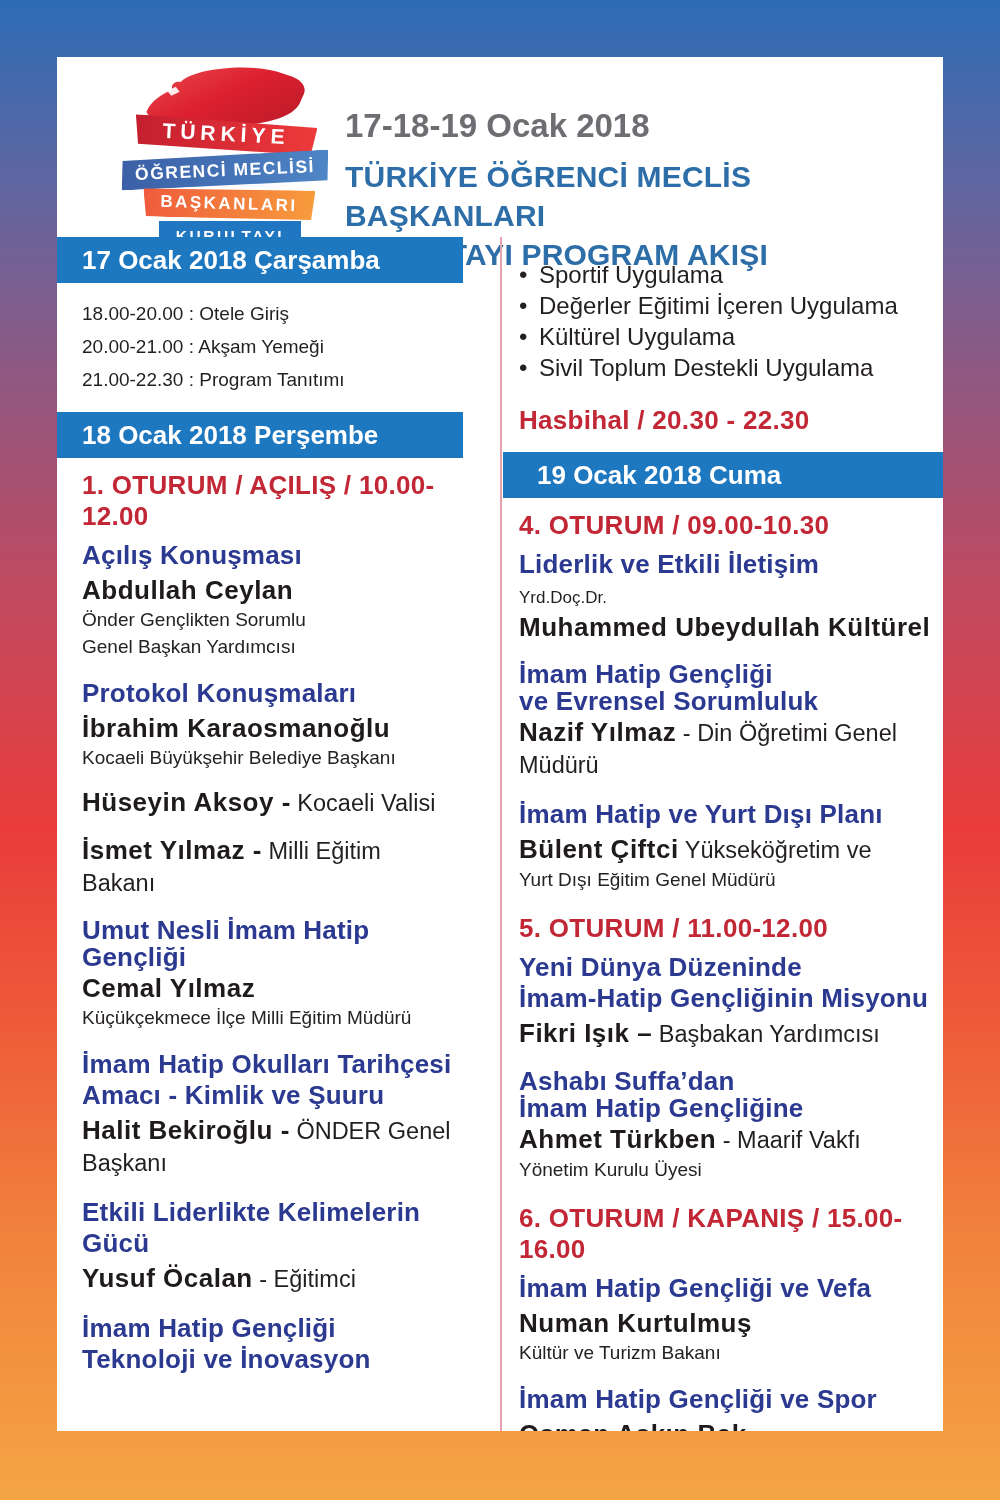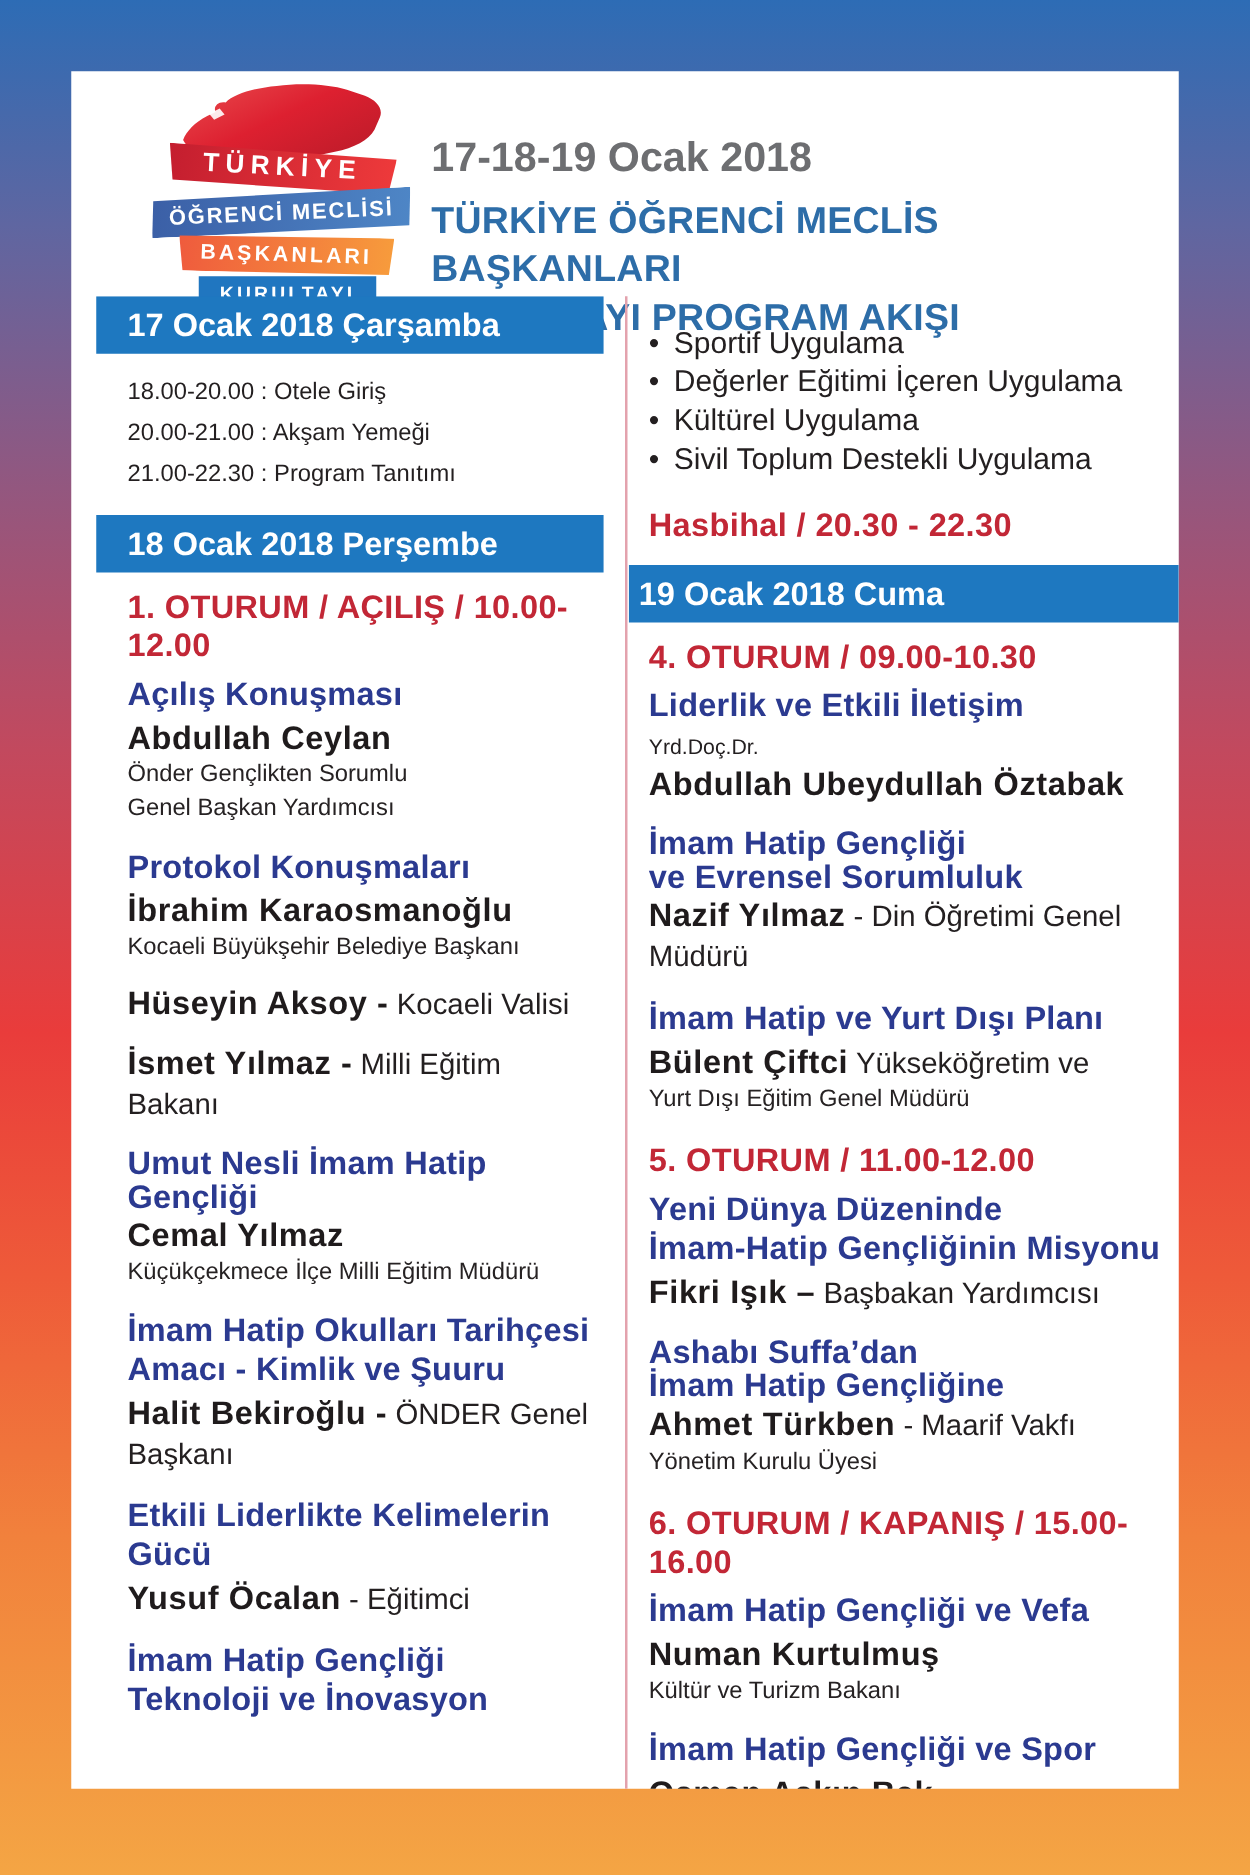--- a/index.html
+++ b/index.html
@@ -21,26 +21,26 @@
   .b3{left:22px;top:123px;width:172px;height:31px;transform:rotate(1.8deg);background:linear-gradient(95deg,#ef5b3d,#f79c3c);clip-path:polygon(0 10%,100% 0,98% 95%,2% 100%);font-size:17px;letter-spacing:2.5px;}
   .b4{left:38px;top:156px;width:142px;height:29px;background:#2076c0;font-size:15.5px;letter-spacing:2.5px;}
   .header-text{position:absolute;left:288px;top:50px;}
   .date{font-size:33px;font-weight:bold;color:#6d6e71;margin-bottom:12px;}
   .title-line{font-size:30px;font-weight:bold;color:#2d6da8;line-height:39px;letter-spacing:0.2px;}
 
   
   .columns{position:absolute;left:0;top:180px;right:0;bottom:0;}
   .divider{position:absolute;left:443px;top:0;bottom:0;width:2px;background:#e3a2ad;}
   .col{position:absolute;top:0;bottom:0;overflow:hidden;}
-  .col-left{left:0;width:406px;padding-left:20px;}
+  .col-left{left:0;width:406px;}
   .col-right{left:446px;right:0;padding-top:12px;box-sizing:border-box;}
 
   .daybar{background:#1e78c0;color:#fff;font-weight:bold;font-size:26px;height:46px;line-height:46px;padding-left:25px;margin-top:16px;}
   .col-left > .daybar:first-child{margin-top:0;}
-  .col-right .daybar{padding-left:8px;}
+  .col-right .daybar{padding-left:34px;}
 
   .times,.oturum,.stitle,.speaker,.boldlines,.bullets{padding-left:25px;padding-right:8px;}
   .col-right .times,.col-right .oturum,.col-right .stitle,.col-right .speaker,.col-right .boldlines,.col-right .bullets{padding-left:16px;}
 
   .times{margin-top:14px;font-size:19px;color:#231f20;}
   .time-line{line-height:33px;}
 
   .oturum{margin-top:20px;font-size:26px;font-weight:bold;color:#c22736;letter-spacing:0.3px;}
   .daybar + .oturum{margin-top:12px;}
   .bullets + .oturum{margin-top:22px;}
@@ -179,21 +179,21 @@
           </div>
         </div>
         <div class="oturum">Hasbihal / 20.30 - 22.30</div>
         <div class="daybar">19 Ocak 2018 Cuma</div>
         <div class="oturum">4. OTURUM / 09.00-10.30</div>
         <div class="stitle">
           <div class="stline">Liderlik ve Etkili İletişim</div>
         </div>
         <div class="speaker">
           <div class="pre">Yrd.Doç.Dr.</div>
-          <div class="sline"><span class="name">Abdullah Ubeydullah Öztabak</span></div>
+          <div class="sline"><span class="name">Muhammed Ubeydullah Kültürel</span></div>
         </div>
         <div class="stitle compact">
           <div class="stline">İmam Hatip Gençliği</div>
           <div class="stline">ve Evrensel Sorumluluk</div>
         </div>
         <div class="speaker">
           <div class="sline"><span class="name">Nazif Yılmaz</span><span class="inline"> - Din Öğretimi Genel Müdürü</span></div>
         </div>
         <div class="stitle">
           <div class="stline">İmam Hatip ve Yurt Dışı Planı</div>

